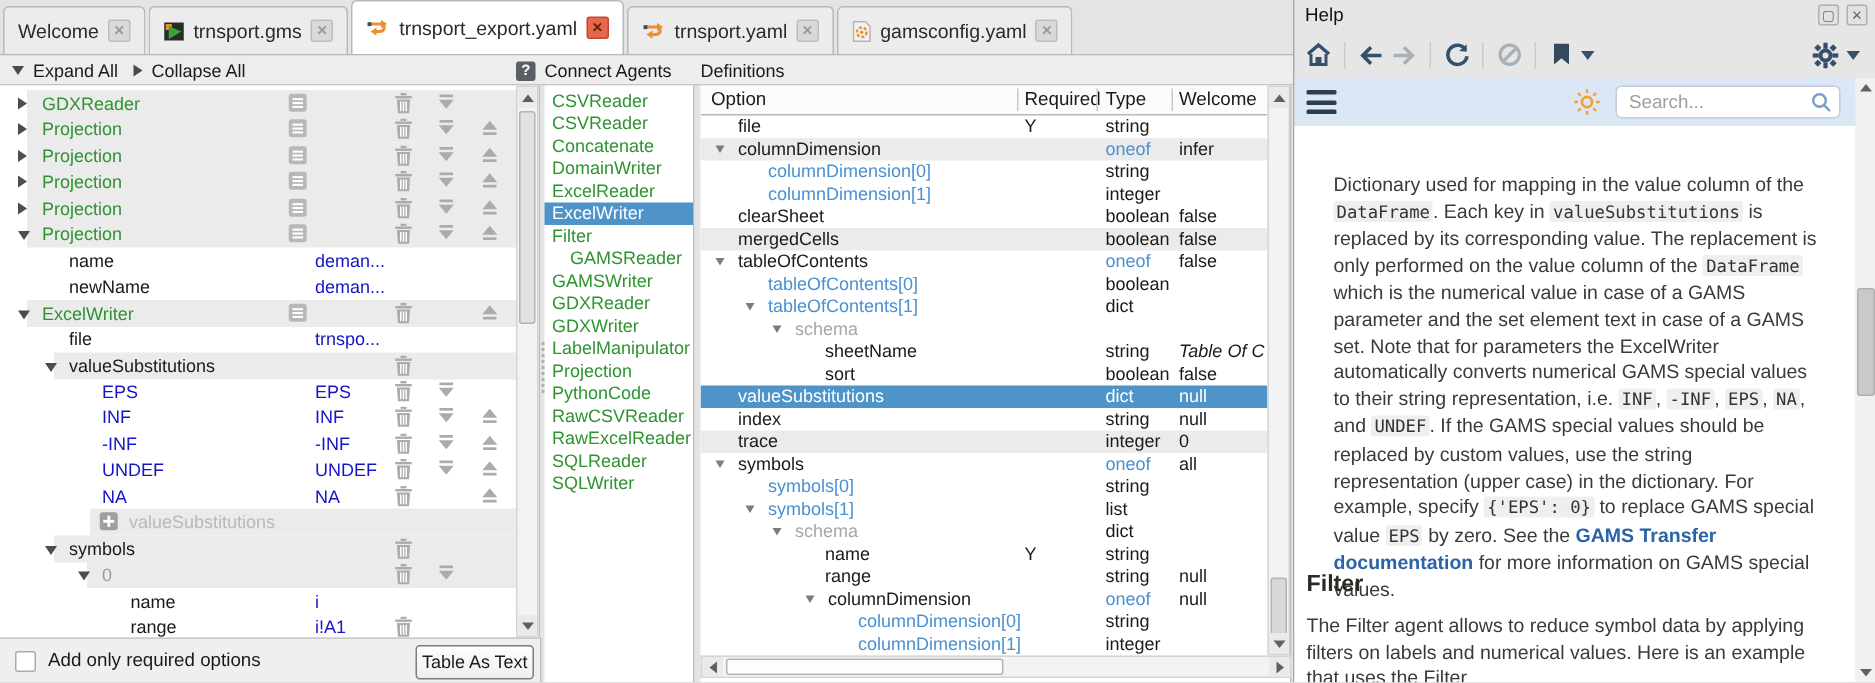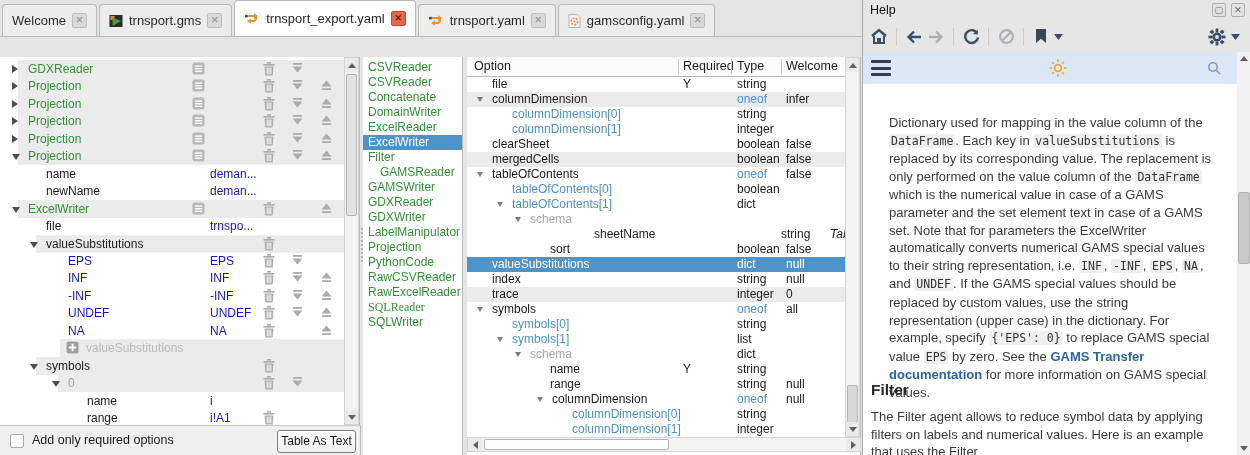--- a/index.html
+++ b/index.html
@@ -151,20 +151,37 @@
         <span>gamsconfig.yaml</span>
         <span class="close">✕</span>
       </div>
     </div>
   <div id="tab-menu-btn">
       <i></i>
       <i></i>
       <i></i>
     </div>
 
+  <div id="subheader">
+    <div class="subitem" style="left:8px">
+      <span class="tri-down"></span>
+      <span>Expand All</span>
+    </div>
+    <div class="subitem" style="left:89px">
+      <span class="tri-right"></span>
+      <span>Collapse All</span>
+    </div>
+    <div class="subitem" style="left:344px">
+      <span class="qbox">?</span>
+      <span>Connect Agents</span>
+    </div>
+    <div class="subitem" style="left:467px">
+      <span>Definitions</span>
+    </div>
+  </div>
 
   <div id="tree">
       <div class="trow" style="top: 3px;">
         <div class="shade" style="left: 18px;"></div>
         <span class="texp closed" style="left: 12px;"></span>
         <span class="cell k-agent" style="left: 28px;">GDXReader</span>
         <span class="ticon" style="left: 192px;"><svg width="13" height="13" viewBox="0 0 13 13">
             <rect x="0.5" y="0.5" width="12" height="12" rx="2" fill="#b8b8b8"></rect>
             <rect x="3" y="3.4" width="7" height="1.4" fill="#fff"></rect>
             <rect x="3" y="6" width="7" height="1.4" fill="#fff"></rect>
@@ -540,21 +557,21 @@
       <div class="agent-item" style="top: 93px;">Filter</div>
       <div class="agent-item" style="top: 108px; margin-left: 12px;">GAMSReader</div>
       <div class="agent-item" style="top: 123px;">GAMSWriter</div>
       <div class="agent-item" style="top: 138px;">GDXReader</div>
       <div class="agent-item" style="top: 153px;">GDXWriter</div>
       <div class="agent-item" style="top: 168px;">LabelManipulator</div>
       <div class="agent-item" style="top: 183px;">Projection</div>
       <div class="agent-item" style="top: 198px;">PythonCode</div>
       <div class="agent-item" style="top: 213px;">RawCSVReader</div>
       <div class="agent-item" style="top: 228px;">RawExcelReader</div>
-      <div class="agent-item" style="top: 243px; font-family: Liberation Serif, serif;">SQLReader</div>
+      <div class="agent-item" style="top: 243px;">SQLReader</div>
       <div class="agent-item" style="top: 258px;">SQLWriter</div>
     </div>
   <div class="dots" style="left:361px;top:228px"></div>
 
   <div id="defs">
     <div id="defs-header">
         <span style="left: 7px;">Option</span>
         <span style="left: 216px;">Required</span>
         <span style="left: 270px;">Type</span>
         <span style="left: 319px;">Welcome</span>
@@ -604,21 +621,21 @@
         </div>
         <div class="drow" style="top: 140px;">
           <span class="dexp" style="left: 30px;"></span>
           <span class="dlink" style="left: 45px;">tableOfContents[1]</span>
           <span class="dtype" style="left: 270px;">dict</span>
         </div>
         <div class="drow" style="top: 155px;">
           <span class="dexp" style="left: 48px;"></span>
           <span class="dgray" style="left: 63px;">schema</span>
         </div>
-        <div class="drow" style="top: 170px; margin-left: 44px;">
+        <div class="drow" style="top: 170px;">
           <span class="" style="left: 83px;">sheetName</span>
           <span class="dtype" style="left: 270px;">string</span>
           <span class="ddef" style="left: 319px; font-style: italic;">Table Of C</span>
         </div>
         <div class="drow" style="top: 185px;">
           <span class="" style="left: 83px;">sort</span>
           <span class="dtype" style="left: 270px;">boolean</span>
           <span class="ddef" style="left: 319px;">false</span>
         </div>
         <div class="drow sel" style="top: 200px;">
@@ -790,20 +807,21 @@
               <line x1="9" y1="15" x2="9" y2="17.5"></line>
               <line x1="0.5" y1="9" x2="3" y2="9"></line>
               <line x1="15" y1="9" x2="17.5" y2="9"></line>
               <line x1="3" y1="3" x2="4.8" y2="4.8"></line>
               <line x1="13.2" y1="13.2" x2="15" y2="15"></line>
               <line x1="15" y1="3" x2="13.2" y2="4.8"></line>
               <line x1="4.8" y1="13.2" x2="3" y2="15"></line>
             </g>
           </svg>
       </span>
+      <input id="help-search" placeholder="Search..." style="">
       <span id="hs-mag">
         <svg width="14" height="14" viewBox="0 0 14 14">
             <circle cx="6" cy="6" r="4.2" fill="none" stroke="#7a9cc6" stroke-width="1.6"></circle>
             <line x1="9.2" y1="9.2" x2="13" y2="13" stroke="#7a9cc6" stroke-width="1.6"></line>
           </svg>
       </span>
     </div>
     <div id="help-content">
       <div id="help-para"><span>Dictionary used for mapping in the value column of the </span><code>DataFrame</code><span>. Each key in </span><code>valueSubstitutions</code><span> is replaced by its corresponding value. The replacement is only performed on the value column of the </span><code>DataFrame</code><span> which is the numerical value in case of a GAMS parameter and the set element text in case of a GAMS set. Note that for parameters the ExcelWriter automatically converts numerical GAMS special values to their string representation, i.e. </span><code>INF</code><span>, </span><code>-INF</code><span>, </span><code>EPS</code><span>, </span><code>NA</code><span>, and </span><code>UNDEF</code><span>. If the GAMS special values should be replaced by custom values, use the string representation (upper case) in the dictionary. For example, specify </span><code>{'EPS': 0}</code><span> to replace GAMS special value </span><code>EPS</code><span> by zero. See the </span><a href="#">GAMS Transfer documentation</a><span> for more information on GAMS special values.</span></div>
       <div id="filter-heading">Filter</div>

